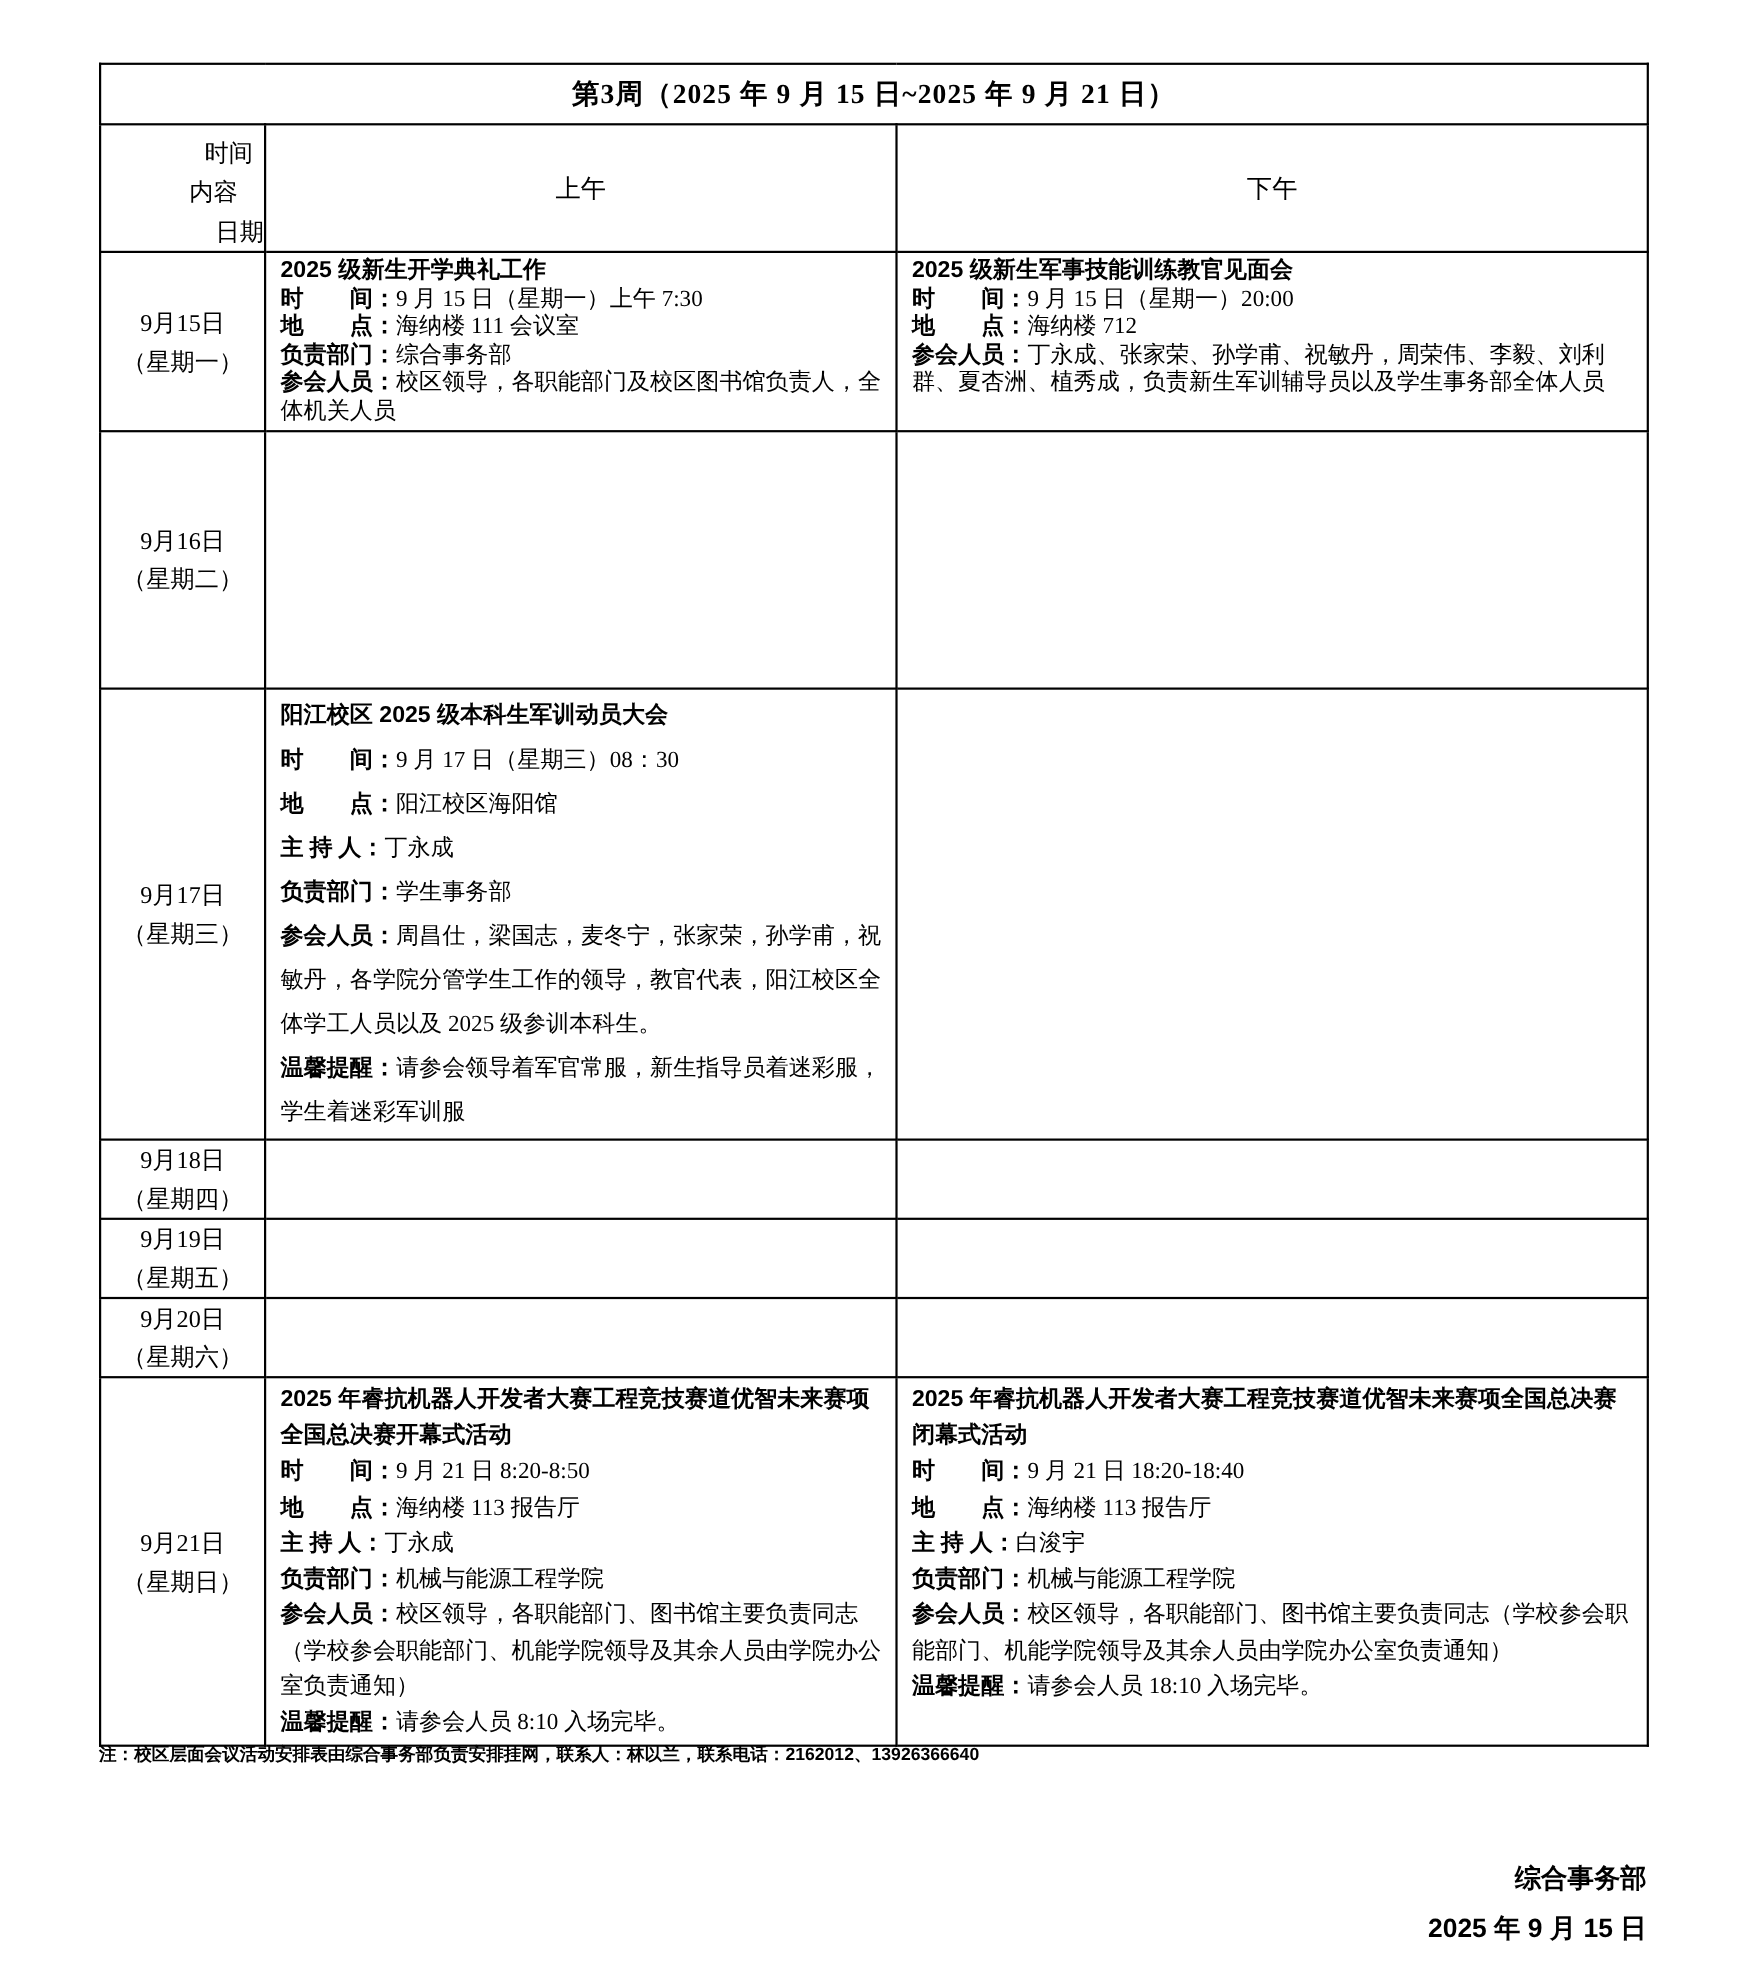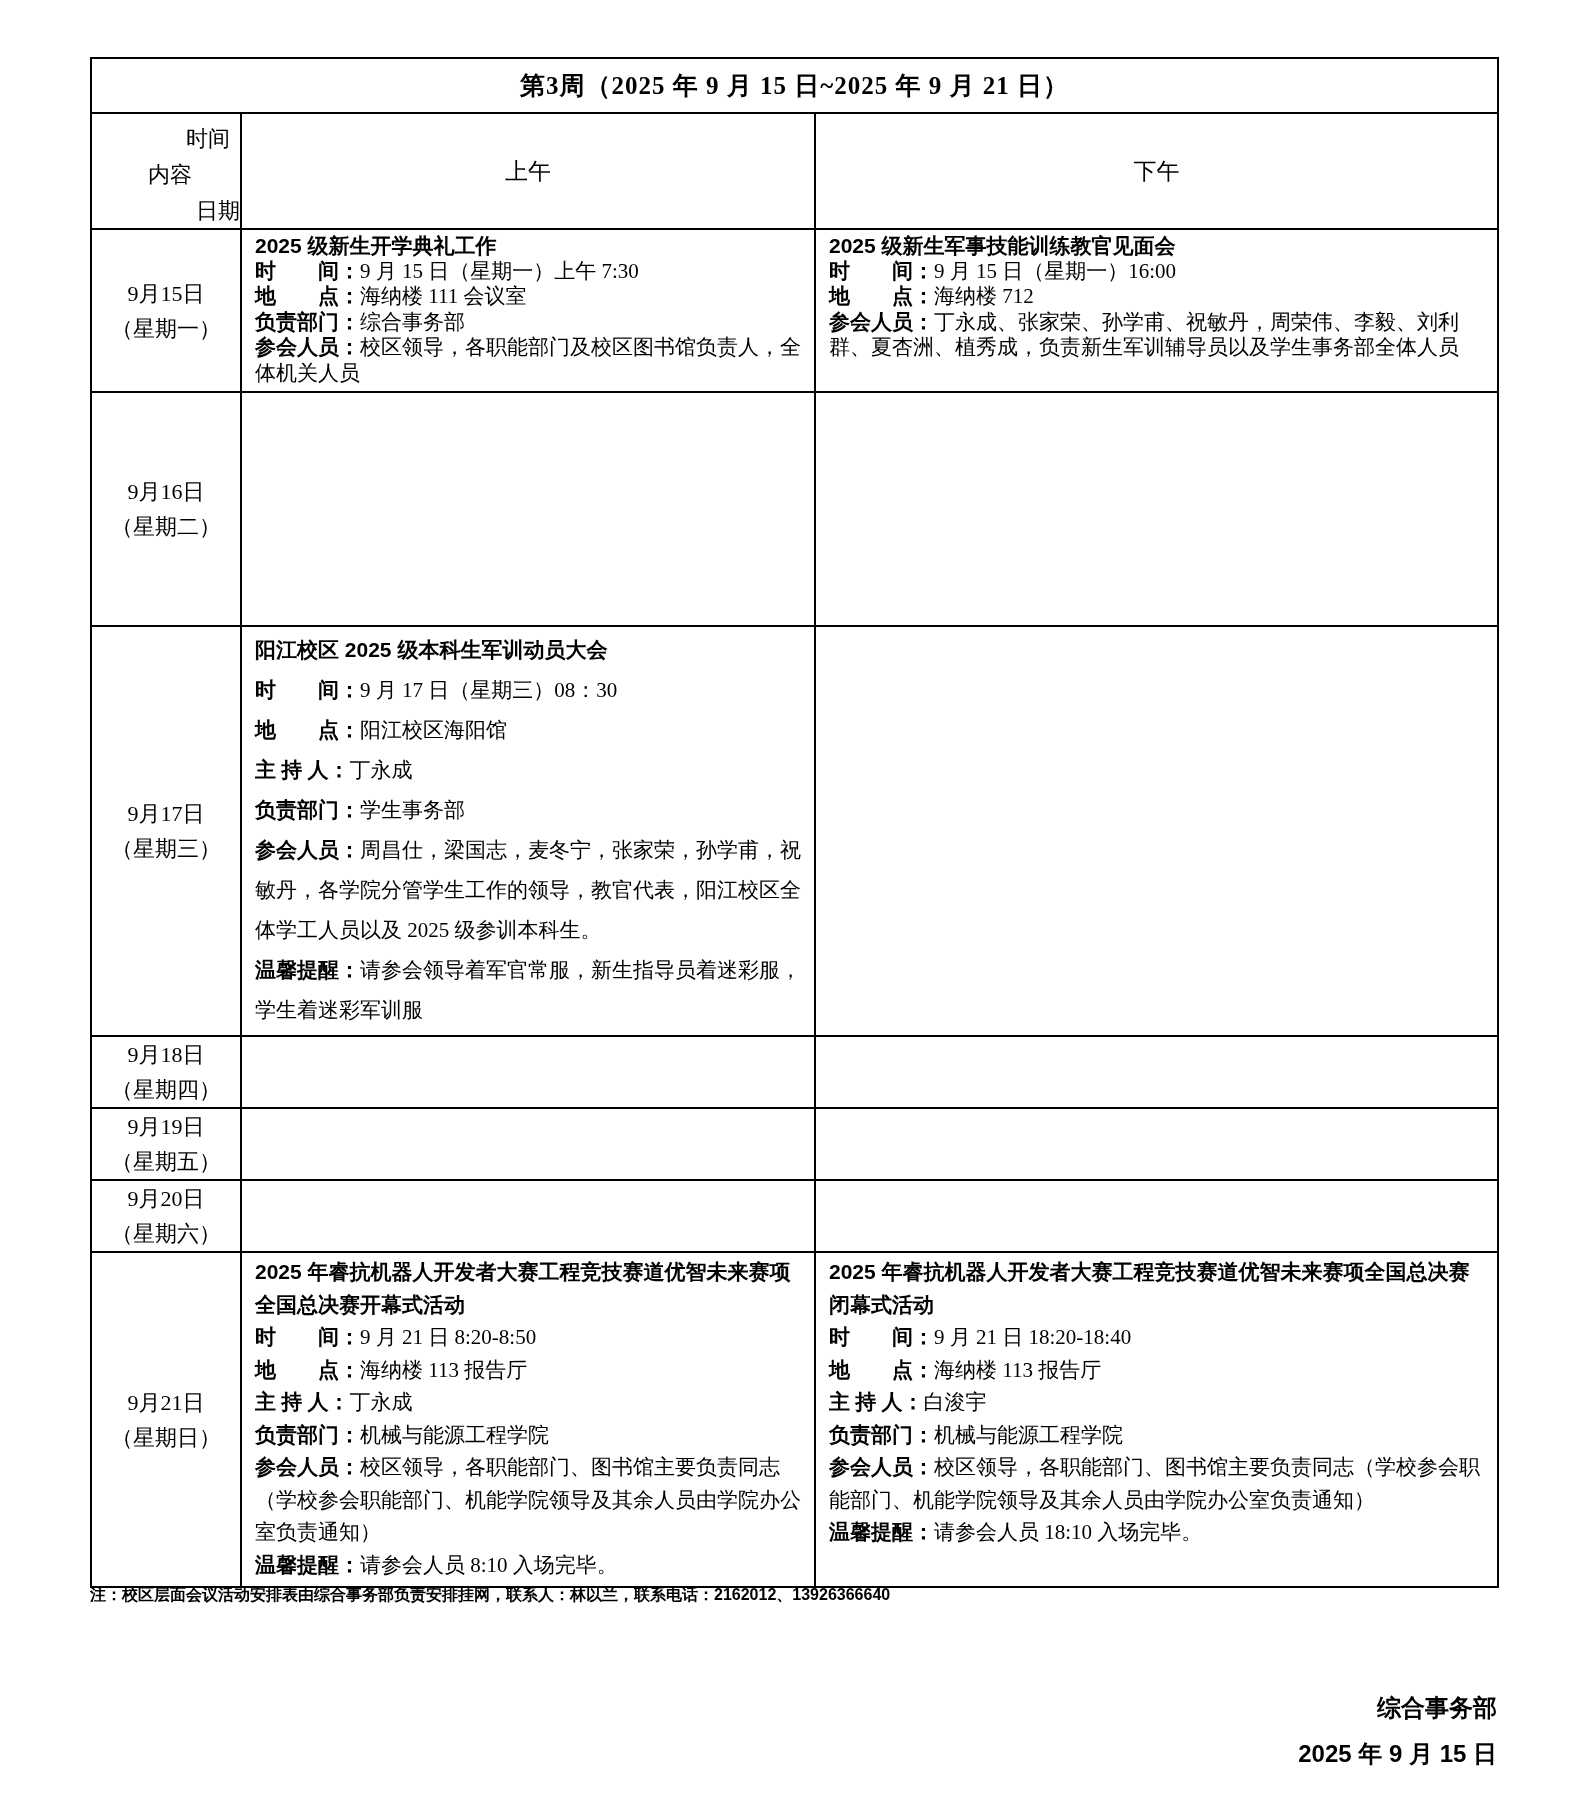--- a/index.html
+++ b/index.html
@@ -15,21 +15,21 @@
     width:1407px;border-collapse:collapse;table-layout:fixed;
   }
   table.schedule td{border:2px solid #000;vertical-align:top;box-sizing:border-box;}
   .title-cell{
     height:55px;text-align:center;vertical-align:middle !important;
     font-size:25px;font-weight:bold;letter-spacing:1px;margin-left:12px;
   }
   tr.hdr{height:116px;margin-top:40px;}
   .corner{padding:4px 0 0 0;font-size:22px;}
   .cn-time{text-align:right;padding:4px 10px 0 0;line-height:34px;}
-  .cn-content{text-align:left;padding:2px 0 0 56px;line-height:34px;}
+  .cn-content{text-align:center;padding:2px 0 0 56px;line-height:34px;}
   .cn-date{text-align:right;padding:2px 0 0 12px;line-height:34px;}
   .col-hdr{vertical-align:middle !important;text-align:center;font-size:23px;}
   .date-cell{
     vertical-align:middle !important;text-align:center;
     font-size:22px;line-height:35px;padding:0 4px;border-radius:23px;
   }
   .event-cell{padding:3px 12px 5px 13px;font-size:21px;}
   .lh26 .event-cell{line-height:25.5px;}
   .lh40 .event-cell{line-height:40px;}
   .lh32 .event-cell{line-height:32.5px;}
@@ -83,21 +83,21 @@
       </td>
       <td class="event-cell">
             <div class="ev-title">2025 级新生开学典礼工作</div>
             <div class="ev-line"><span class="ev-label">时　　间：</span><span class="ev-value">9 月 15 日（星期一）上午 7:30</span></div>
             <div class="ev-line"><span class="ev-label">地　　点：</span><span class="ev-value">海纳楼 111 会议室</span></div>
             <div class="ev-line"><span class="ev-label">负责部门：</span><span class="ev-value">综合事务部</span></div>
             <div class="ev-line"><span class="ev-label">参会人员：</span><span class="ev-value">校区领导，各职能部门及校区图书馆负责人，全体机关人员</span></div>
           </td>
       <td class="event-cell">
             <div class="ev-title">2025 级新生军事技能训练教官见面会</div>
-            <div class="ev-line"><span class="ev-label">时　　间：</span><span class="ev-value">9 月 15 日（星期一）16:00</span></div>
+            <div class="ev-line"><span class="ev-label">时　　间：</span><span class="ev-value">9 月 15 日（星期一）20:00</span></div>
             <div class="ev-line"><span class="ev-label">地　　点：</span><span class="ev-value">海纳楼 712</span></div>
             <div class="ev-line"><span class="ev-label">参会人员：</span><span class="ev-value">丁永成、张家荣、孙学甫、祝敏丹，周荣伟、李毅、刘利群、夏杏洲、植秀成，负责新生军训辅导员以及学生事务部全体人员</span></div>
           </td>
     </tr>
 
     <tr class="r-empty-tall">
       <td class="date-cell">
         <div>9月16日</div>
         <div>（星期二）</div>
       </td>

